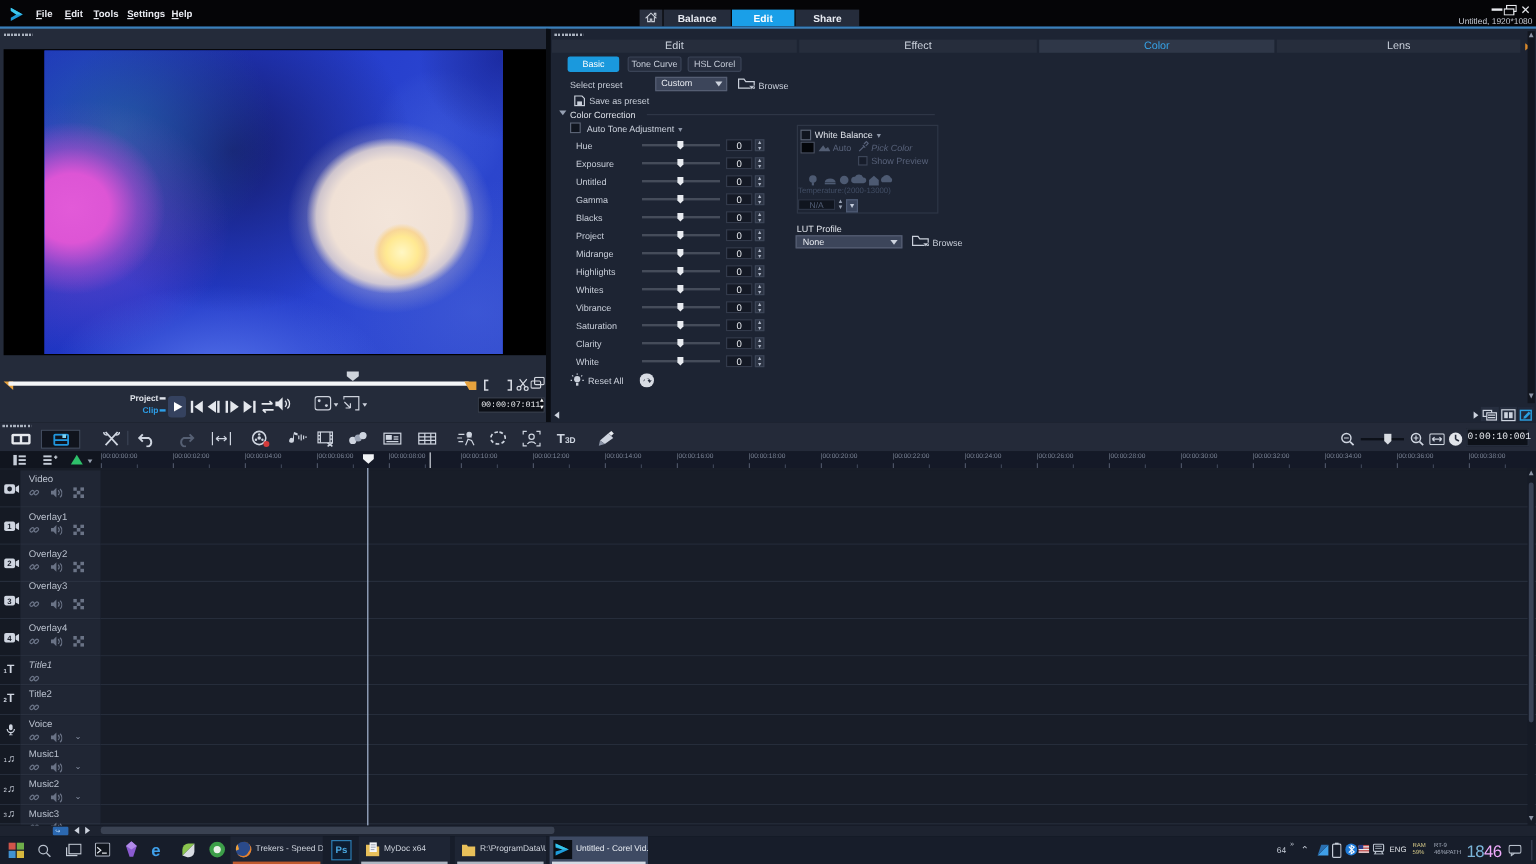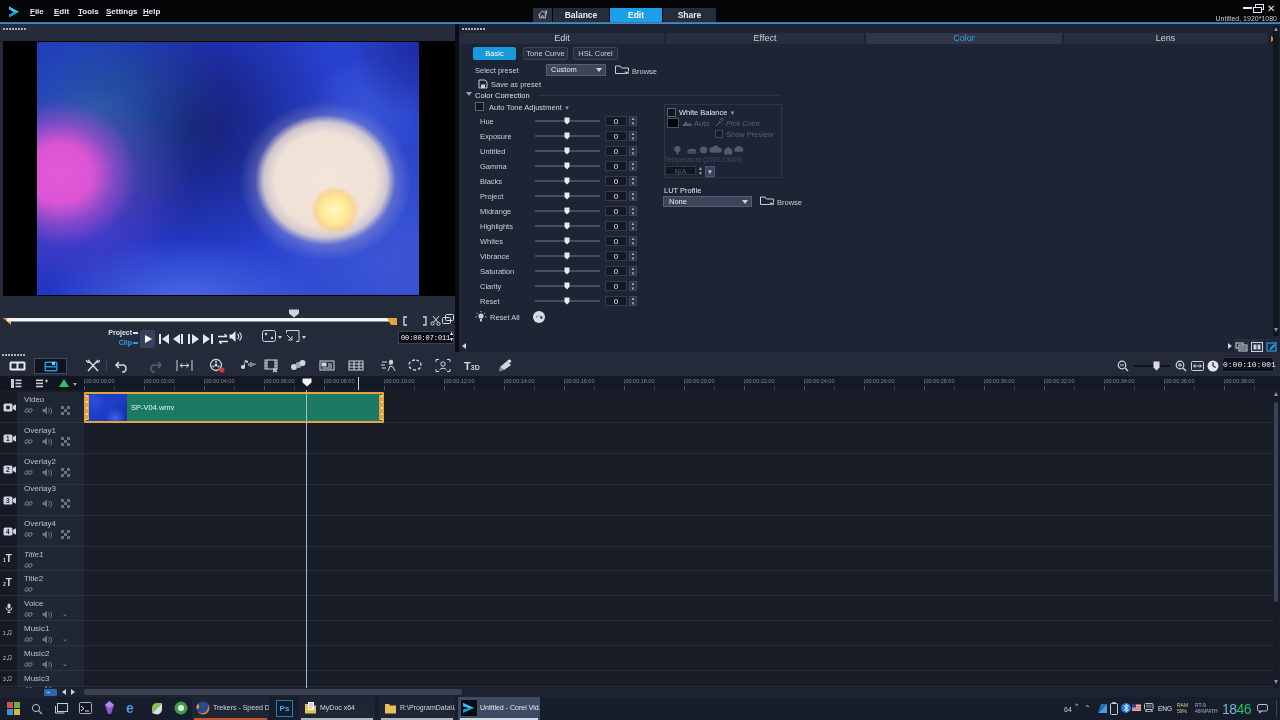--- a/index.html
+++ b/index.html
@@ -237,21 +237,21 @@
         </svg>
         <div class="abs" style="left:146px;top:242px;width:22px;height:10px;background:#141925;border:1px solid #323a4b;color:#e6e9ee;font-size:8px;text-align:center;line-height:9px;">0</div>
         <div class="abs" style="left:170px;top:242px;width:8px;height:10px;background:#2b3343;border:1px solid #3c4557;color:#aeb6c6;font-size:4.5px;line-height:4.5px;text-align:center;">▲<br>▼</div>
         <div class="abs" style="left:21px;top:258px;color:#c9cfda;font-size:7.5px;">Clarity</div>
         <div class="abs" style="left:76px;top:261px;width:65px;height:1.5px;background:#454c5a;"></div>
         <svg class="abs" style="left:105px;top:258px;" width="6" height="8">
           <path d="M0.5 0.5 h5 v4.5 l-2.5 2.5 l-2.5 -2.5 Z" fill="#e8ebf0"></path>
         </svg>
         <div class="abs" style="left:146px;top:257px;width:22px;height:10px;background:#141925;border:1px solid #323a4b;color:#e6e9ee;font-size:8px;text-align:center;line-height:9px;">0</div>
         <div class="abs" style="left:170px;top:257px;width:8px;height:10px;background:#2b3343;border:1px solid #3c4557;color:#aeb6c6;font-size:4.5px;line-height:4.5px;text-align:center;">▲<br>▼</div>
-        <div class="abs" style="left:21px;top:273px;color:#c9cfda;font-size:7.5px;">Reset</div>
+        <div class="abs" style="left:21px;top:273px;color:#c9cfda;font-size:7.5px;">White</div>
         <div class="abs" style="left:76px;top:276px;width:65px;height:1.5px;background:#454c5a;"></div>
         <svg class="abs" style="left:105px;top:273px;" width="6" height="8">
           <path d="M0.5 0.5 h5 v4.5 l-2.5 2.5 l-2.5 -2.5 Z" fill="#e8ebf0"></path>
         </svg>
         <div class="abs" style="left:146px;top:272px;width:22px;height:10px;background:#141925;border:1px solid #323a4b;color:#e6e9ee;font-size:8px;text-align:center;line-height:9px;">0</div>
         <div class="abs" style="left:170px;top:272px;width:8px;height:10px;background:#2b3343;border:1px solid #3c4557;color:#aeb6c6;font-size:4.5px;line-height:4.5px;text-align:center;">▲<br>▼</div>
       </div>
 
  <svg class="abs" style="left:16px;top:287px;" width="12" height="12" viewBox="0 0 12 12">
         <circle cx="6" cy="5" r="2.6" fill="#c9cfda"></circle>
@@ -755,30 +755,20 @@
             <rect x="4.3" y="3.2" width="4" height="2.6" rx="1.3" transform="rotate(-45 6.3 4.5)"></rect>
           </g>
         </svg>
         <svg class="abs" style="left:42px;top:333px;" width="10" height="9">
           <path d="M0.5 3 h2 l2.5 -2.5 v8 L2.5 6 h-2 Z" fill="#6a7386"></path>
           <path d="M6.5 2.5 a3 3 0 0 1 0 4 M8 1.5 a4.5 4.5 0 0 1 0 7" stroke="#6a7386" fill="none"></path>
         </svg>
         <div class="abs" style="left:62px;top:333px;color:#8a93a6;font-size:7px;">⌄</div>
       </div>
 
- <div class="abs" style="left:84px;top:40px;width:300px;height:31px;background:#e8a23b;border-radius:1px;">
-   <div class="abs" style="left:2px;top:2px;width:296px;height:27px;background:#1a7a64;"></div>
-   <div class="abs" style="left:2px;top:2px;width:41px;height:27px;background:
-     radial-gradient(circle 10px at 72% 88%, #3c62e8 0%, rgba(40,70,210,0) 100%),
-     radial-gradient(circle 13px at 18% 25%, #2a52e0 0%, rgba(25,55,190,0) 100%),
-     linear-gradient(135deg, #1a38b8 0%, #1c40cc 50%, #1430a0 100%);"></div>
-   <div class="abs" style="left:47px;top:10.5px;color:#eef1f5;font-size:7.5px;">SP-V04.wmv</div>
-   <div class="abs" style="left:0;top:3px;width:5px;height:25px;background:repeating-linear-gradient(180deg,#f4e6c8 0 2px,transparent 2px 6px) 50% 0/1.5px 100% no-repeat, #e8a23b;"></div>
-   <div class="abs" style="right:0;top:3px;width:5px;height:25px;background:repeating-linear-gradient(180deg,#f4e6c8 0 2px,transparent 2px 6px) 50% 0/1.5px 100% no-repeat, #e8a23b;"></div>
- </div>
 
  <div class="abs" style="left:306px;top:38px;width:1px;height:298px;background:#a8b8d4;"></div>
 
  <div class="abs" style="left:1273px;top:38px;width:6px;height:298px;background:#161b26;"></div>
  <div class="abs" style="left:1274px;top:40px;width:0;height:0;border-bottom:4px solid #8a93a4;border-left:2.5px solid transparent;border-right:2.5px solid transparent;"></div>
  <div class="abs" style="left:1274px;top:50px;width:4px;height:200px;background:#3a4356;border-radius:2px;"></div>
  <div class="abs" style="left:1274px;top:328px;width:0;height:0;border-top:4px solid #8a93a4;border-left:2.5px solid transparent;border-right:2.5px solid transparent;"></div>
 
  <div class="abs" style="left:0;top:336px;width:1280px;height:9px;background:#1d2330;">
    <div class="abs" style="left:44px;top:1px;width:13px;height:7px;background:#2b68b0;border-radius:1px;">
@@ -880,20 +870,20 @@
         <rect width="4" height="3.5" fill="#2a3f8a"></rect>
       </svg>
       <svg class="abs" style="left:1144px;top:6px;" width="11" height="9">
         <rect x="0.5" y="0.5" width="8.5" height="6" rx="1" fill="none" stroke="#b8c0cc"></rect>
         <path d="M2.5 7 l-1 1.8 h7 l-1 -1.8" fill="none" stroke="#b8c0cc"></path>
         <path d="M2 2.2 h5.5 M2 4 h5.5" stroke="#b8c0cc" stroke-width="0.7"></path>
       </svg>
       <div class="abs" style="left:1158px;top:8px;color:#e2e5ea;font-size:6.5px;">ENG</div>
       <div class="abs" style="left:1177px;top:6px;color:#d8cc8a;font-size:5px;line-height:5.5px;">RAM<br>59%</div>
       <div class="abs" style="left:1195px;top:6px;color:#a8b0c0;font-size:5px;line-height:5.5px;">RT-9<br>46%PATH</div>
-      <div class="abs" style="left:1222px;top:4px;font-size:14px;letter-spacing:-0.5px;"><span style="color:#7ab4d8;">18</span><span style="color:#22c55e;">46</span></div>
+      <div class="abs" style="left:1222px;top:4px;font-size:14px;letter-spacing:-0.5px;"><span style="color:#7ab4d8;">18</span><span style="color:#f0abfc;">46</span></div>
       <svg class="abs" style="left:1257px;top:7px;" width="11" height="10">
         <rect x="0.5" y="0.5" width="10" height="6.5" rx="1.5" fill="none" stroke="#b8c0cc"></rect>
         <path d="M2.5 7 v2 L5 7" fill="none" stroke="#b8c0cc"></path>
       </svg>
       <div class="abs" style="left:1276px;top:3px;width:1px;height:17px;background:#3a4254;"></div>
     </div>
 
 </div>
 </body></html>

